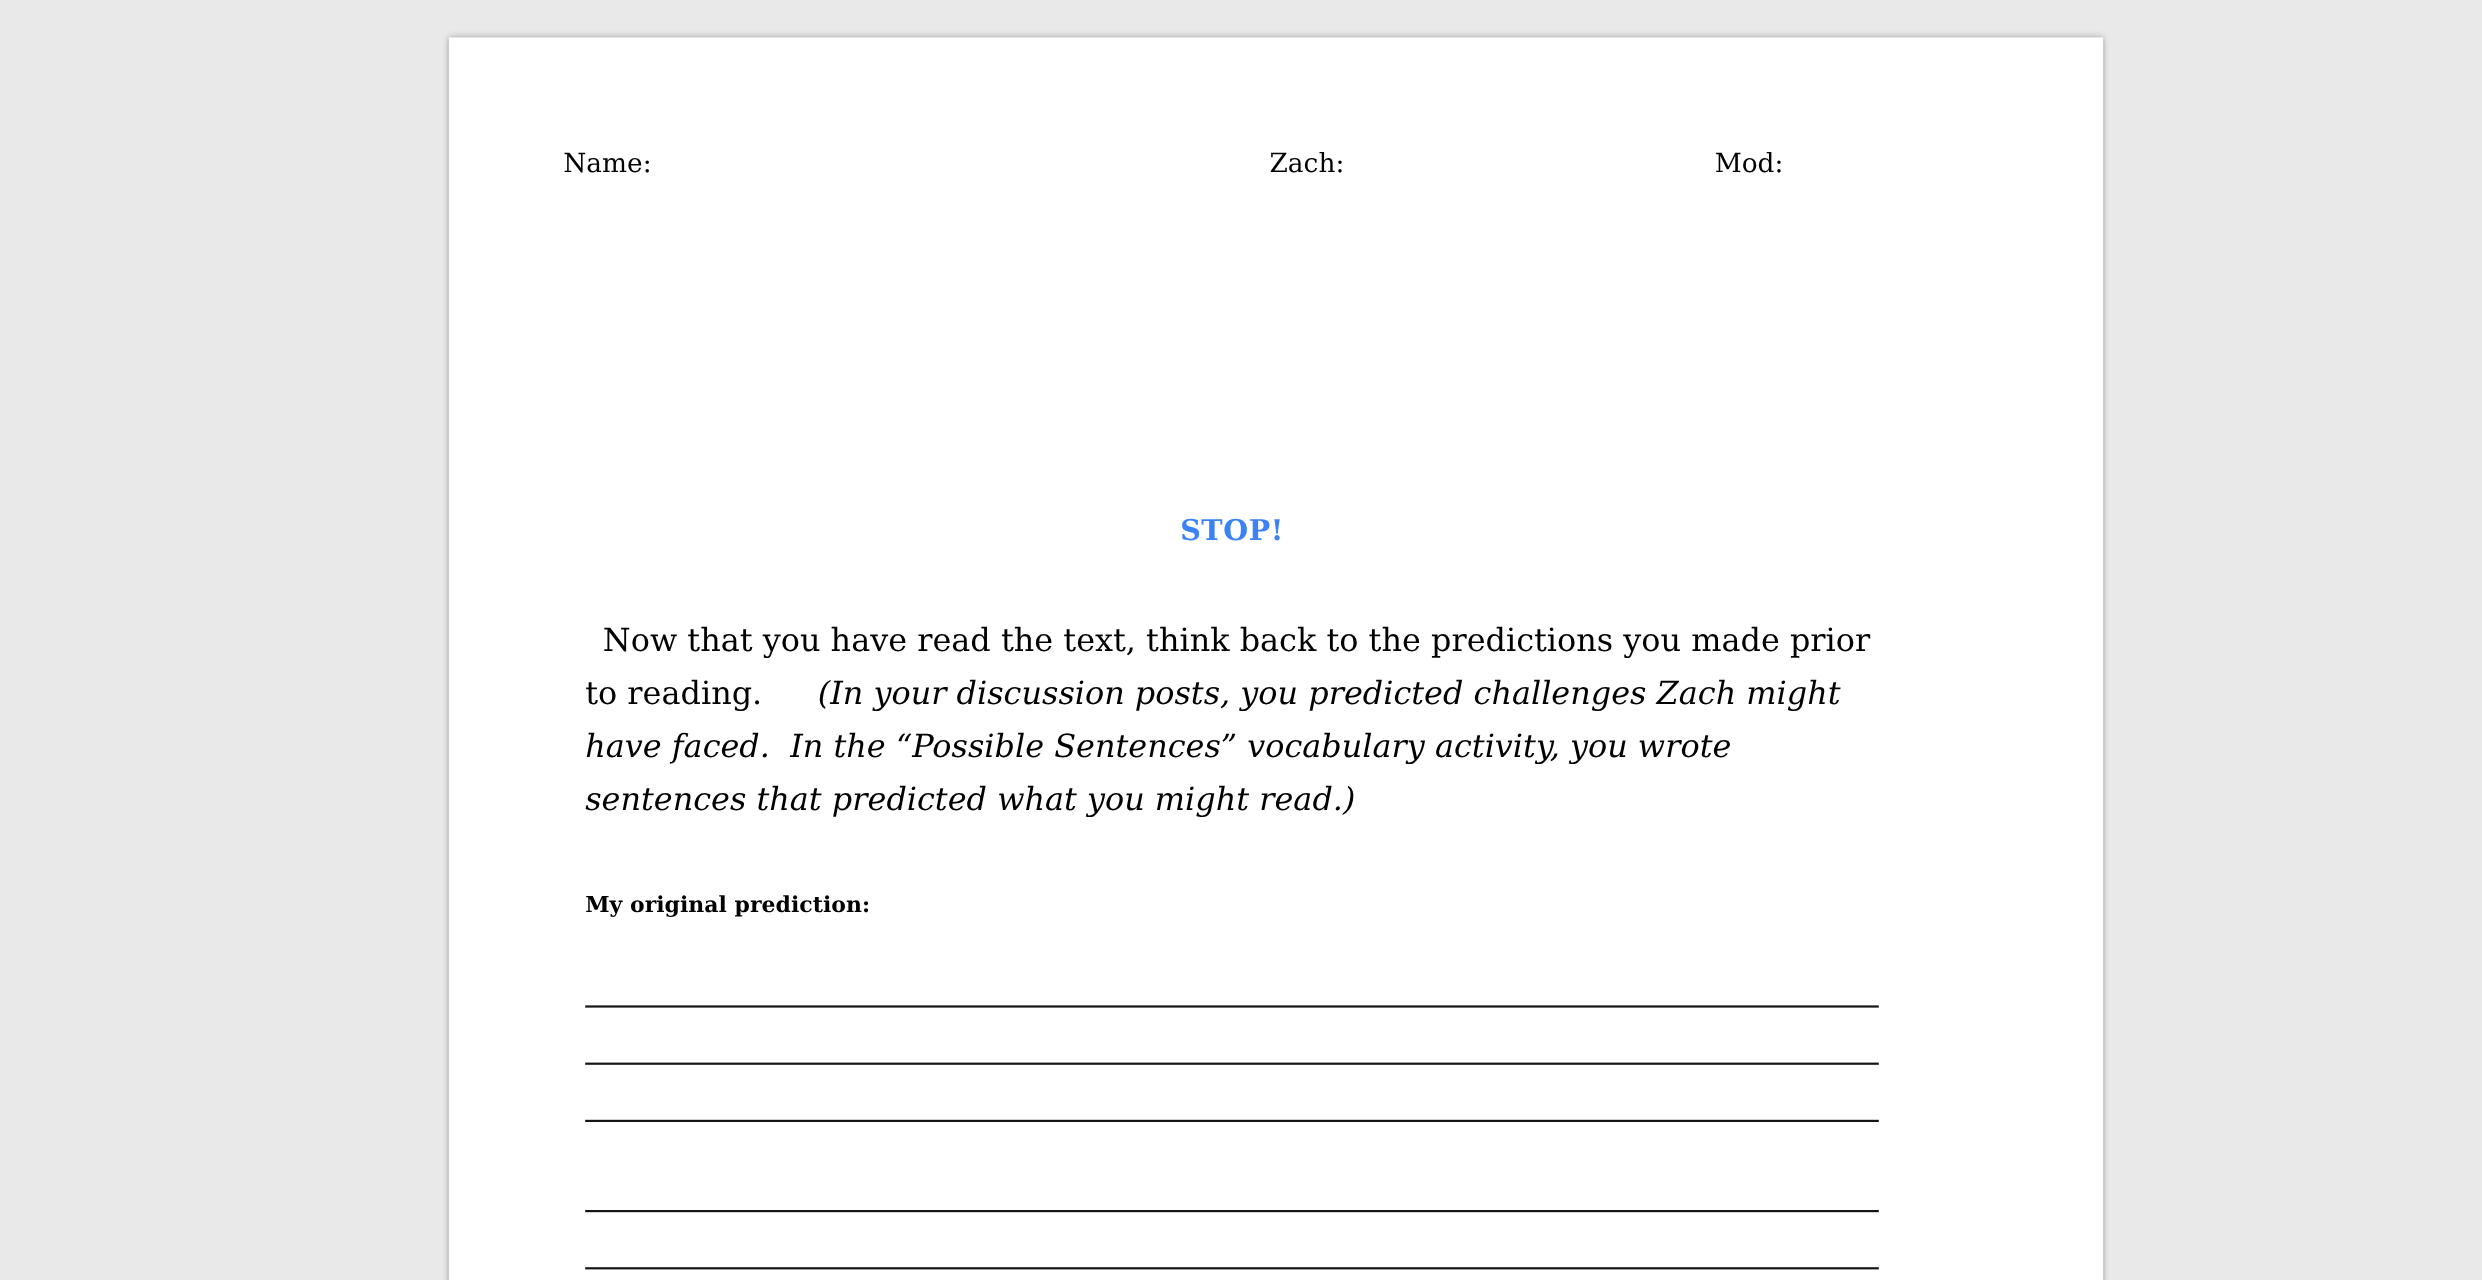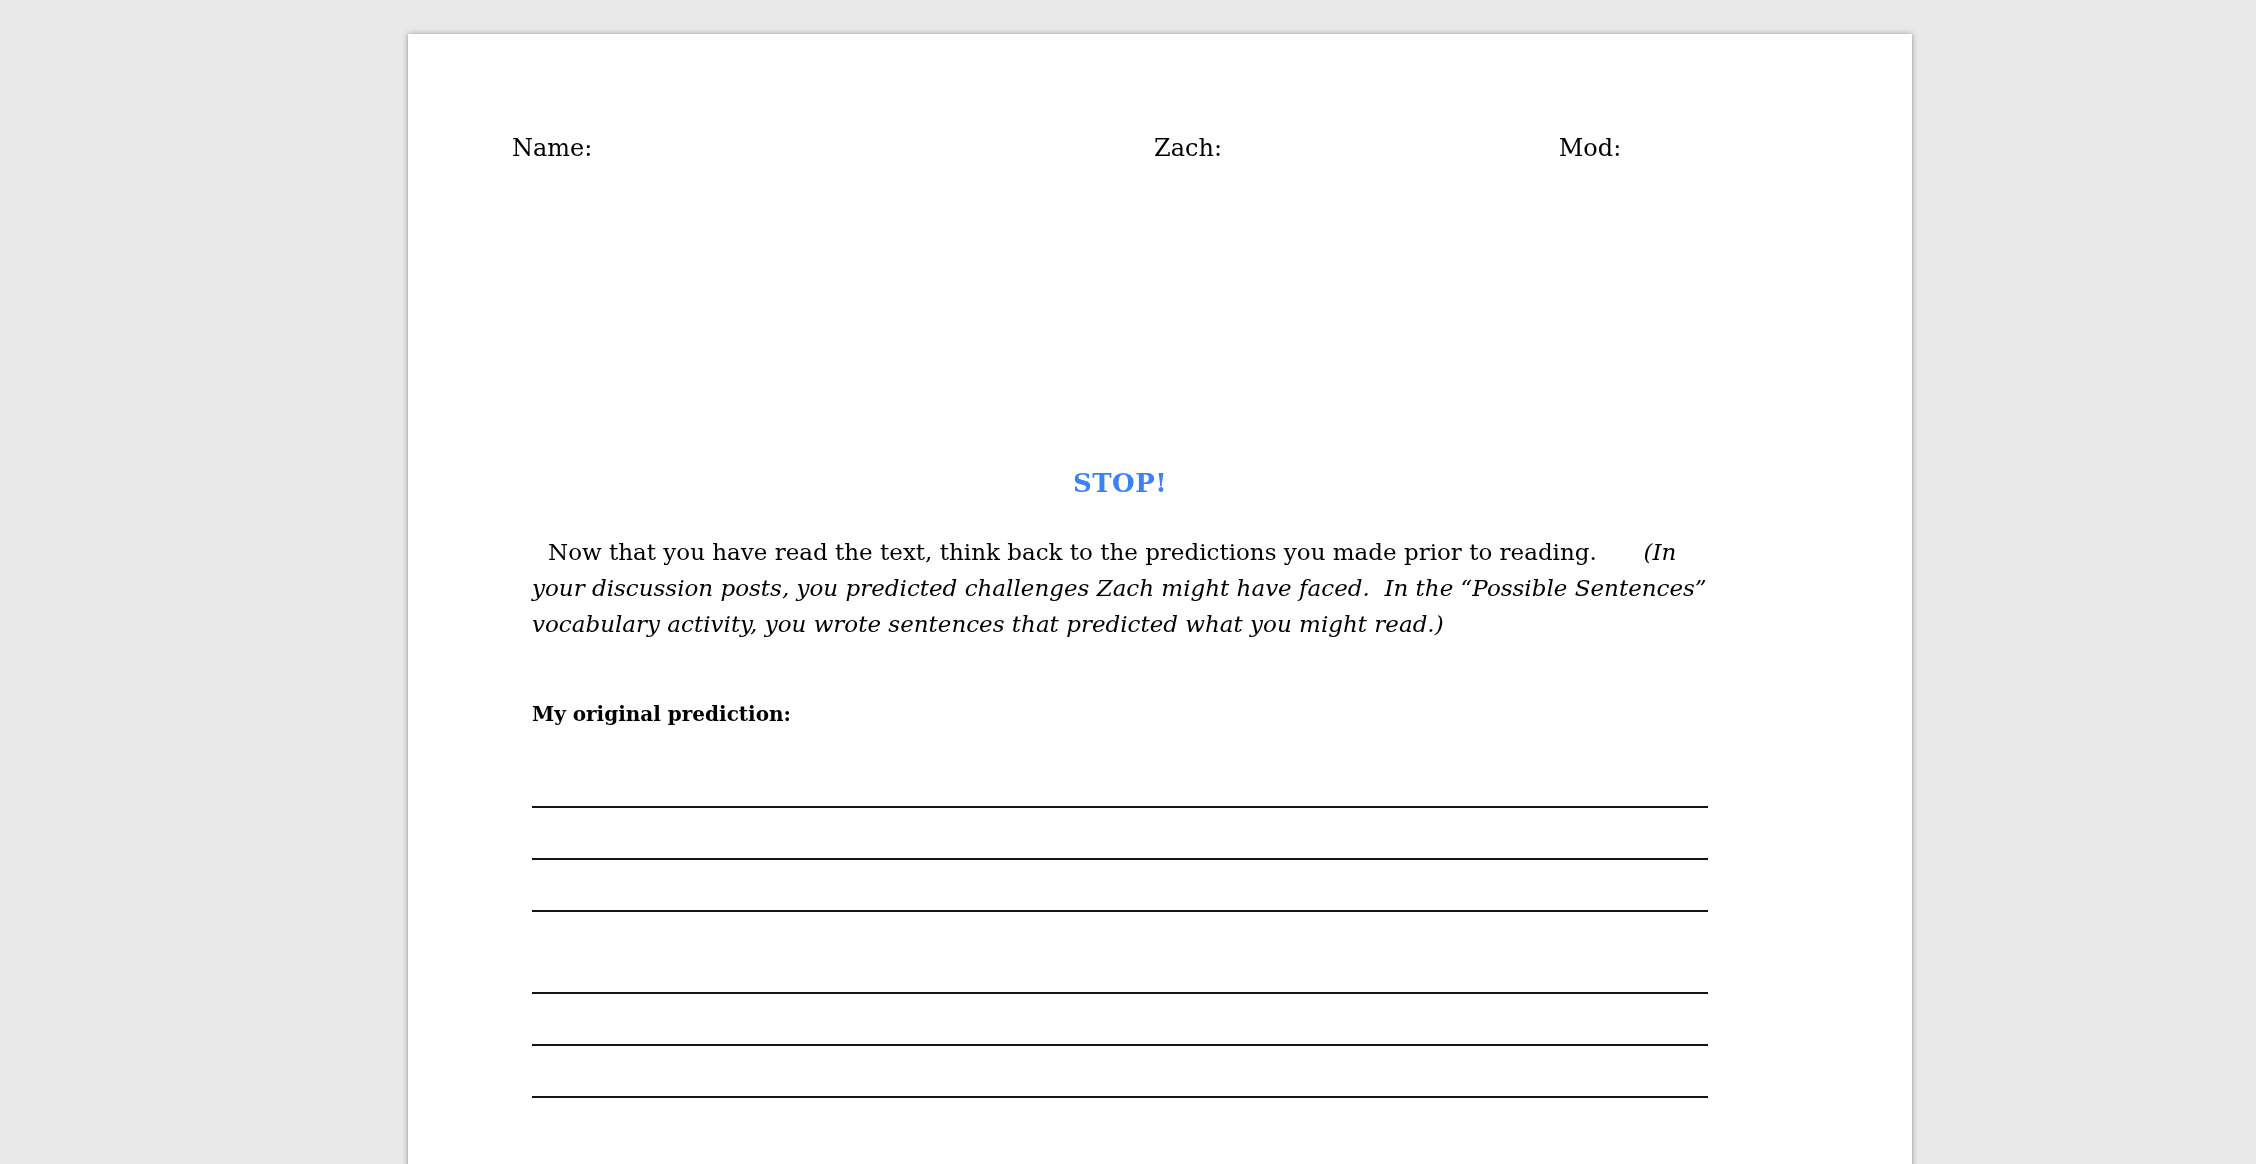--- a/index.html
+++ b/index.html
@@ -37,23 +37,23 @@
   .hdr-mod  { left: 85%; }
   .stop-heading {
     margin-top: 300px;
     text-align: center;
     font-size: 26px;
     font-weight: bold;
     color: #3b82f6;
     letter-spacing: 0.5px;
   }
   .para {
-    margin-top: 4px;
-    font-size: 23px;
-    line-height: 36px;
+    margin-top: 28px;
+    font-size: 29px;
+    line-height: 48px;
     white-space: pre-wrap;
   }
   .para .italic-part { font-style: italic; }
   .section-heading {
     margin-top: 28px;
     font-size: 20px;
     font-weight: bold;
   }
   .section-heading.second { margin-top: 34px; }
   .answer-lines { margin-top: 0; }

